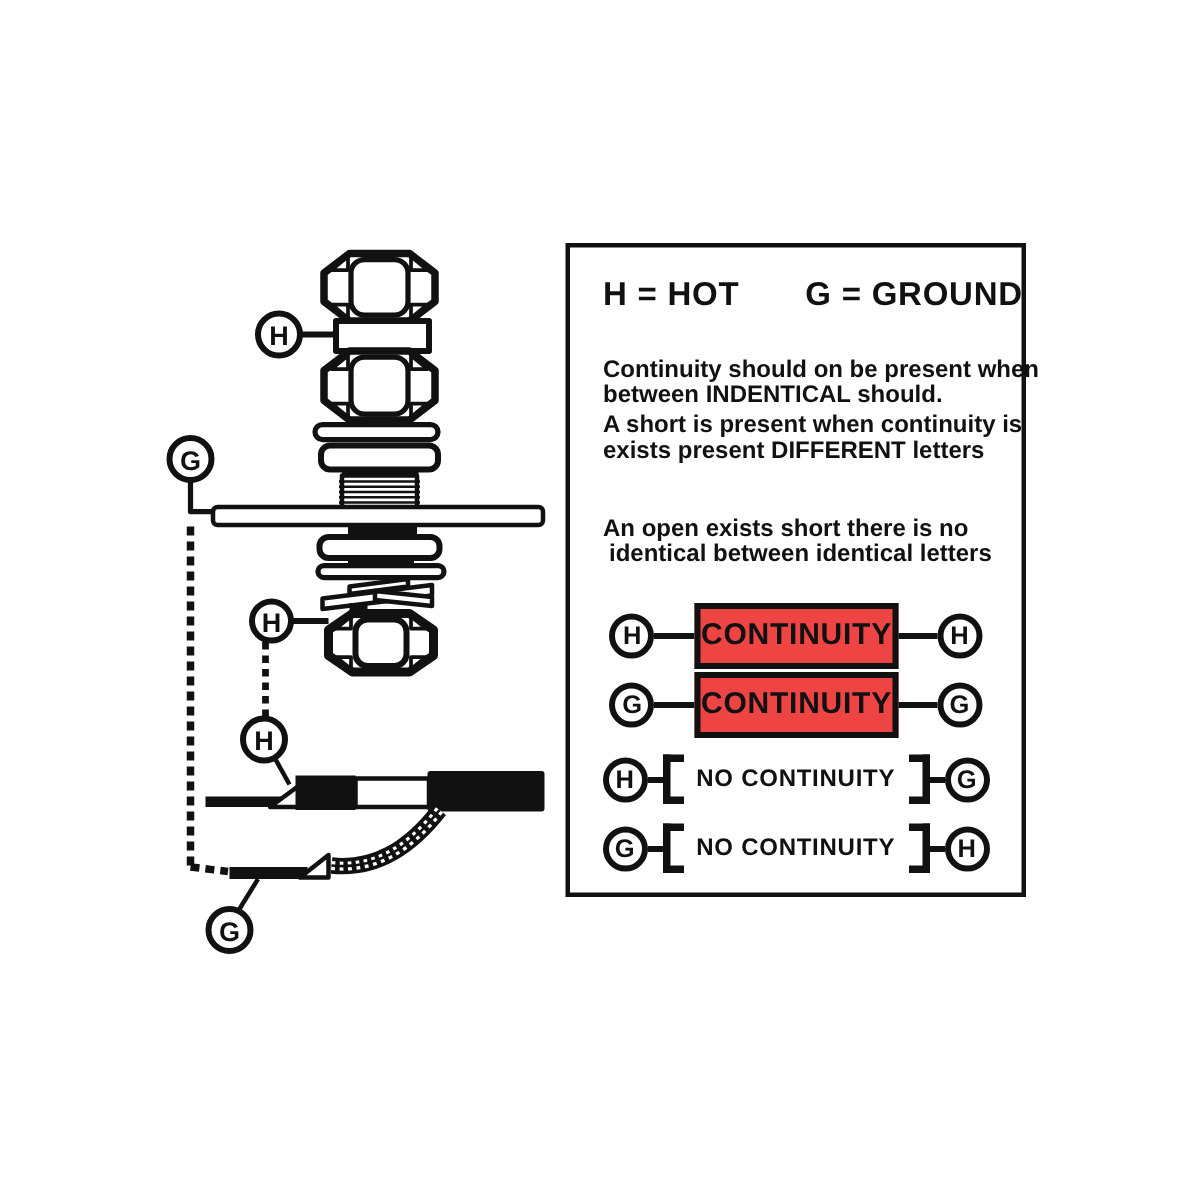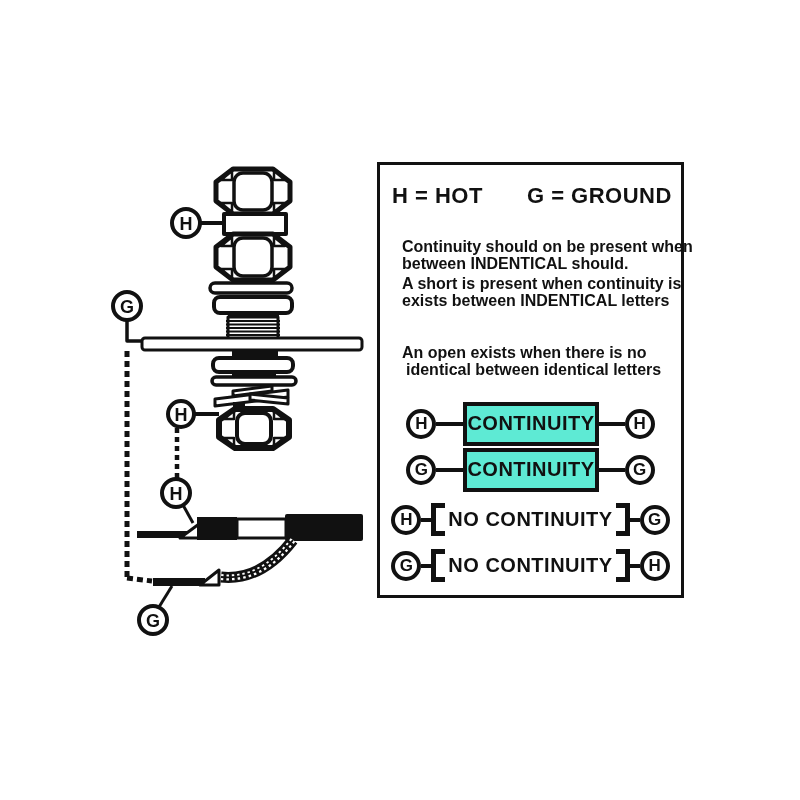--- a/index.html
+++ b/index.html
@@ -3,43 +3,43 @@
 <meta charset="utf-8">
 <style>
   html,body{margin:0;padding:0;background:#fff;}
   #stage{position:relative;width:800px;height:800px;background:#fff;overflow:hidden;
          font-family:"Liberation Sans", sans-serif;color:#111;}
   #mount-svg{position:absolute;left:0;top:0;width:800px;height:800px;}
 
   
   .panel{position:absolute;left:377px;top:162px;width:307px;height:436px;
          border:3px solid #111;background:#fff;box-sizing:border-box;}
-  .heading{position:absolute;left:12px;top:18px;display:flex;column-gap:44px;
+  .heading{position:absolute;left:22px;top:18px;display:flex;column-gap:44px;
            font-size:22px;font-weight:bold;letter-spacing:.5px;white-space:nowrap;}
   .para{position:absolute;left:22px;font-size:16px;font-weight:bold;line-height:17px;white-space:nowrap;}
   .para .l2{display:block;}
   .para.p3 .l2{padding-left:4px;}
   .p1{top:73px}.p2{top:110px}.p3{top:179px}
 
   .crow{position:absolute;left:0;right:0;height:31px;display:flex;
         justify-content:center;align-items:center;}
   .r1{top:243px}.r2{top:289px}.r3{top:339px}.r4{top:385px}
   .term{width:30px;height:30px;box-sizing:border-box;border:4px solid #111;border-radius:50%;
         background:#fff;display:flex;align-items:center;justify-content:center;
         font-size:17px;font-weight:bold;flex:0 0 auto;}
   .lead{height:4px;background:#111;flex:0 0 auto;}
   .w27{width:27px}.w26{width:26px}.w10{width:10px}
-  .cbox{box-sizing:border-box;border:4px solid #111;background:#5eead4;min-width:134px;height:44px;
+  .cbox{box-sizing:border-box;border:4px solid #111;background:#ef4444;min-width:134px;height:44px;
         display:flex;align-items:center;justify-content:center;
         font-size:20px;font-weight:bold;letter-spacing:.5px;white-space:nowrap;}
   .brk{display:flex;align-items:stretch;height:33px;}
   .brk-l{width:14px;border:5px solid #111;border-right:none;box-sizing:border-box;}
   .brk-r{width:14px;border:5px solid #111;border-left:none;box-sizing:border-box;}
   .brk-label{display:flex;align-items:center;justify-content:center;padding:0 3px;min-width:144px;
-             font-size:20px;font-weight:bold;letter-spacing:.5px;white-space:nowrap;}
+             font-size:16px;font-weight:bold;letter-spacing:.5px;white-space:nowrap;}
 </style>
 </head>
 <body>
 
 <div id="stage">
 
   <svg id="mount-svg" viewBox="0 0 800 800" stroke-linejoin="round" stroke-linecap="butt">
 
     <g stroke="#111" fill="#fff">
       <path d="M233,169 L273,169 L290,182 L290,201 L273,214 L233,214 L216,201 L216,182 Z" stroke-width="5"></path>
@@ -150,25 +150,25 @@
       <span>G = GROUND</span>
     </div>
 
     <div class="para p1">
       <span>Continuity should on be present when</span>
       <span class="l2">between INDENTICAL should.</span>
     </div>
 
     <div class="para p2">
       <span>A short is present when continuity is</span>
-      <span class="l2">exists between INDENTICAL letters</span>
+      <span class="l2">exists present DIFFERENT letters</span>
     </div>
 
     <div class="para p3">
-      <span>An open exists when there is no</span>
+      <span>An open exists short there is no</span>
       <span class="l2">identical between identical letters</span>
     </div>
 
     <div class="crow r1">
       <span class="term">H</span>
       <span class="lead w27"></span>
       <div class="cbox">CONTINUITY</div>
       <span class="lead w26"></span>
       <span class="term">H</span>
     </div>

